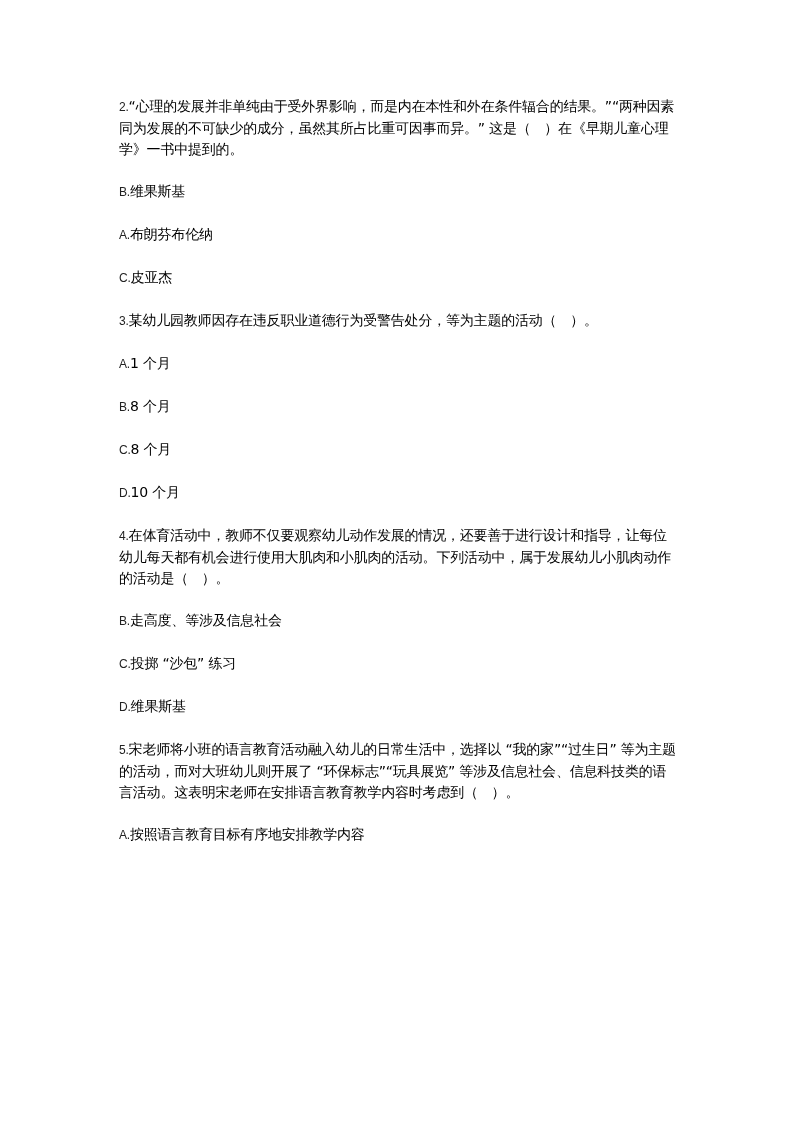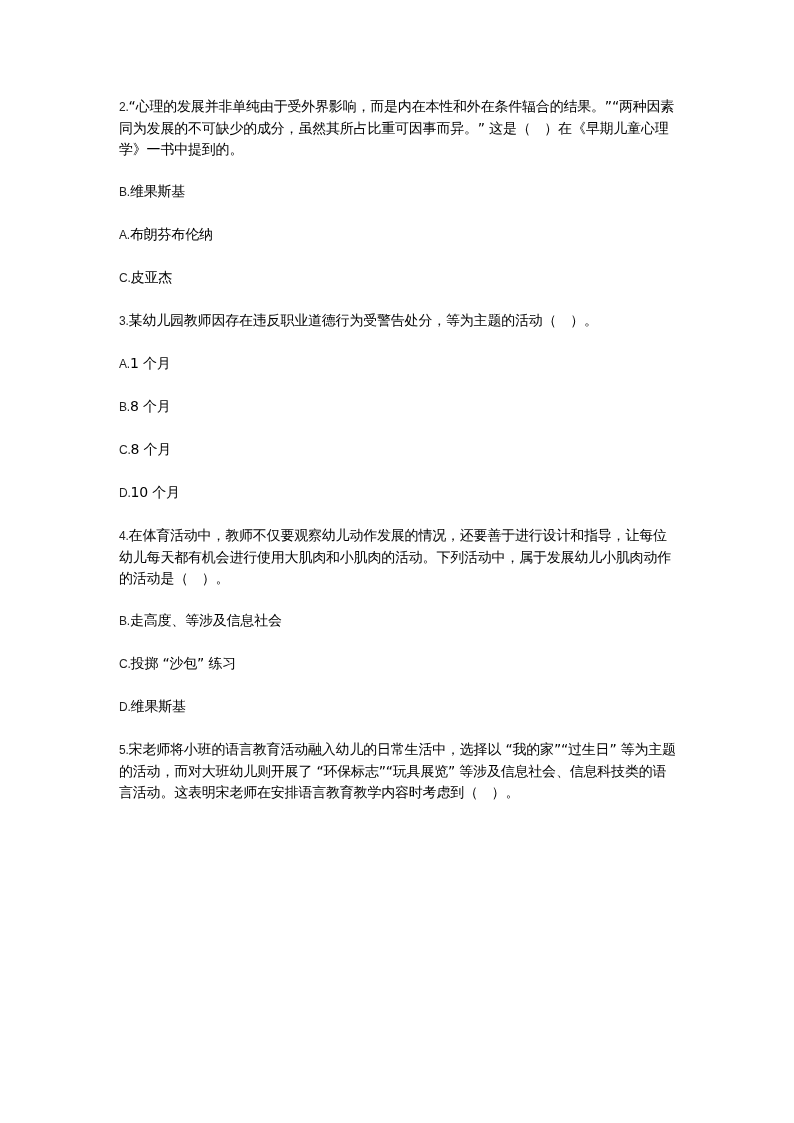--- a/index.html
+++ b/index.html
@@ -26,13 +26,14 @@
   <p class="para"><span class="opt-prefix">B.</span><span>8 个月</span></p>
   <p class="para"><span class="opt-prefix">C.</span><span>8 个月</span></p>
   <p class="para"><span class="opt-prefix">D.</span><span>10 个月</span></p>
 
   <p class="para"><span class="q-num">4.</span><span>在体育活动中，教师不仅要观察幼儿动作发展的情况，还要善于进行设计和指导，让每位幼儿每天都有机会进行使用大肌肉和小肌肉的活动。下列活动中，属于发展幼儿小肌肉动作的活动是（　）。</span></p>
   <p class="para"><span class="opt-prefix">B.</span><span>走高度、等涉及信息社会</span></p>
   <p class="para"><span class="opt-prefix">C.</span><span>投掷 “沙包” 练习</span></p>
   <p class="para"><span class="opt-prefix">D.</span><span>维果斯基</span></p>
 
   <p class="para"><span class="q-num">5.</span><span>宋老师将小班的语言教育活动融入幼儿的日常生活中，选择以 “我的家”“过生日” 等为主题的活动，而对大班幼儿则开展了 “环保标志”“玩具展览” 等涉及信息社会、信息科技类的语言活动。这表明宋老师在安排语言教育教学内容时考虑到（　）。</span></p>
+  <p class="para"><span class="opt-prefix">A.</span><span>按照语言教育目标有序地安排教学内容</span></p>
 </div>
 
 </body></html>

